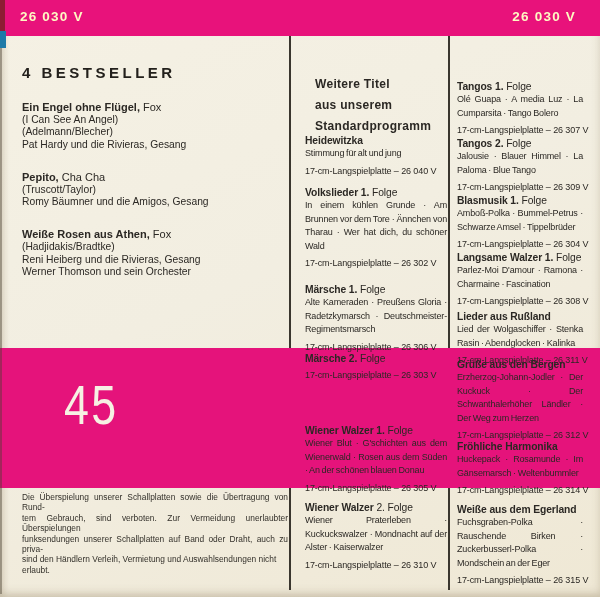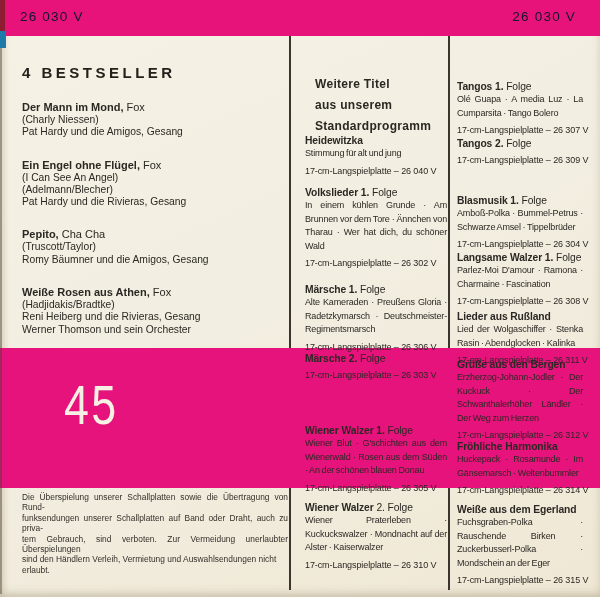--- a/index.html
+++ b/index.html
@@ -5,21 +5,21 @@
   html,body{margin:0;padding:0;background:#c9c4b6;}
   .sleeve{
     position:relative;width:600px;height:597px;overflow:hidden;
     background:linear-gradient(155deg,#f5f1e4 0%,#f2eee1 45%,#efe8d5 100%);
     font-family:"Liberation Sans",sans-serif;color:#2b2824;
     box-shadow:inset 0 -4px 8px rgba(110,92,60,.22), inset 4px 0 6px rgba(110,92,60,.14);
   }
   
   .top-band{position:absolute;top:0;left:0;right:0;height:36px;background:#e8127b;z-index:2;}
   .mid-band{position:absolute;top:348px;left:0;right:0;height:140px;background:#e5137b;z-index:2;}
-  .cat{position:absolute;top:9px;font-size:13.5px;font-weight:normal;letter-spacing:1.2px;color:#0f172a;}
+  .cat{position:absolute;top:9px;font-size:13.5px;font-weight:bold;letter-spacing:1.2px;color:#fef9c3;}
   .cat-left{left:20px;}
   .cat-right{right:24px;}
   
   .edge-red{position:absolute;left:0;top:0;width:5px;height:31px;background:#8e1c33;z-index:3;}
   .edge-blue{position:absolute;left:0;top:31px;width:6px;height:17px;background:#1e7aa8;z-index:3;}
   .edge-line{position:absolute;left:0;top:48px;width:2px;bottom:3px;background:rgba(72,63,48,.42);z-index:3;}
   
   .divider{position:absolute;top:36px;height:554px;width:1.5px;background:#3a362e;z-index:1;}
   .d1{left:289px;} .d2{left:448px;}
   
@@ -67,27 +67,20 @@
 
   <div class="mid-band"></div>
 
   <div class="edge-red"></div>
   <div class="edge-blue"></div>
   <div class="edge-line"></div>
 
   <div class="col col-left">
     <div class="heading">4 BESTSELLER</div>
     <div class="tracks">
-  <div class="track idx-0">
-    <div class="track-title"><b>Der Mann im Mond,</b> <span class="track-genre">Fox</span></div>
-    <div>
-            <div class="credit-line">(Charly Niessen)</div>
-            <div class="credit-line">Pat Hardy und die Amigos, Gesang</div>
-          </div>
-  </div>
 
   <div class="track idx-1">
     <div class="track-title"><b>Ein Engel ohne Flügel,</b> <span class="track-genre">Fox</span></div>
     <div>
             <div class="credit-line">(I Can See An Angel)</div>
             <div class="credit-line">(Adelmann/Blecher)</div>
             <div class="credit-line">Pat Hardy und die Rivieras, Gesang</div>
           </div>
   </div>
 
@@ -105,23 +98,23 @@
             <div class="credit-line">(Hadjidakis/Bradtke)</div>
             <div class="credit-line">Reni Heiberg und die Rivieras, Gesang</div>
             <div class="credit-line">Werner Thomson und sein Orchester</div>
           </div>
   </div>
 </div>
     <div class="speed">45</div>
     <div class="legal">
   <div class="legal-line idx-0">Die Überspielung unserer Schallplatten sowie die Übertragung von Rund-</div>
 
+  <div class="legal-line idx-2">tem Gebrauch, sind verboten. Zur Vermeidung unerlaubter Überspielungen</div>
+
   <div class="legal-line idx-1">funksendungen unserer Schallplatten auf Band oder Draht, auch zu priva-</div>
-
-  <div class="legal-line idx-2">tem Gebrauch, sind verboten. Zur Vermeidung unerlaubter Überspielungen</div>
 
   <div class="legal-line idx-3">sind den Händlern Verleih, Vermietung und Auswahlsendungen nicht erlaubt.</div>
 </div>
   </div>
 
   <div class="col col-mid">
     <div class="prog-header">
   <div class="idx-0">Weitere Titel</div>
 
   <div class="idx-1">aus unserem</div>
@@ -169,20 +162,21 @@
   <div class="col col-right">
     <div class="sec-host">
   <div class="sec idx-0">
     <div class="sec-title"><span>Tangos 1.</span> <span class="sub">Folge</span></div>
     <div class="sec-body">Olé Guapa · A media Luz · La Cumparsita · Tango Bolero</div>
     <div class="sec-plate">17-cm-Langspielplatte – 26 307 V</div>
   </div>
 
   <div class="sec idx-1">
     <div class="sec-title"><span>Tangos 2.</span> <span class="sub">Folge</span></div>
+    <div class="sec-body">Jalousie · Blauer Himmel · La Paloma · Blue Tango</div>
     <div class="sec-plate">17-cm-Langspielplatte – 26 309 V</div>
   </div>
 
   <div class="sec idx-2">
     <div class="sec-title"><span>Blasmusik 1.</span> <span class="sub">Folge</span></div>
     <div class="sec-body">Amboß-Polka · Bummel-Petrus · Schwarze Amsel · Tippelbrüder</div>
     <div class="sec-plate">17-cm-Langspielplatte – 26 304 V</div>
   </div>
 
   <div class="sec idx-3">

